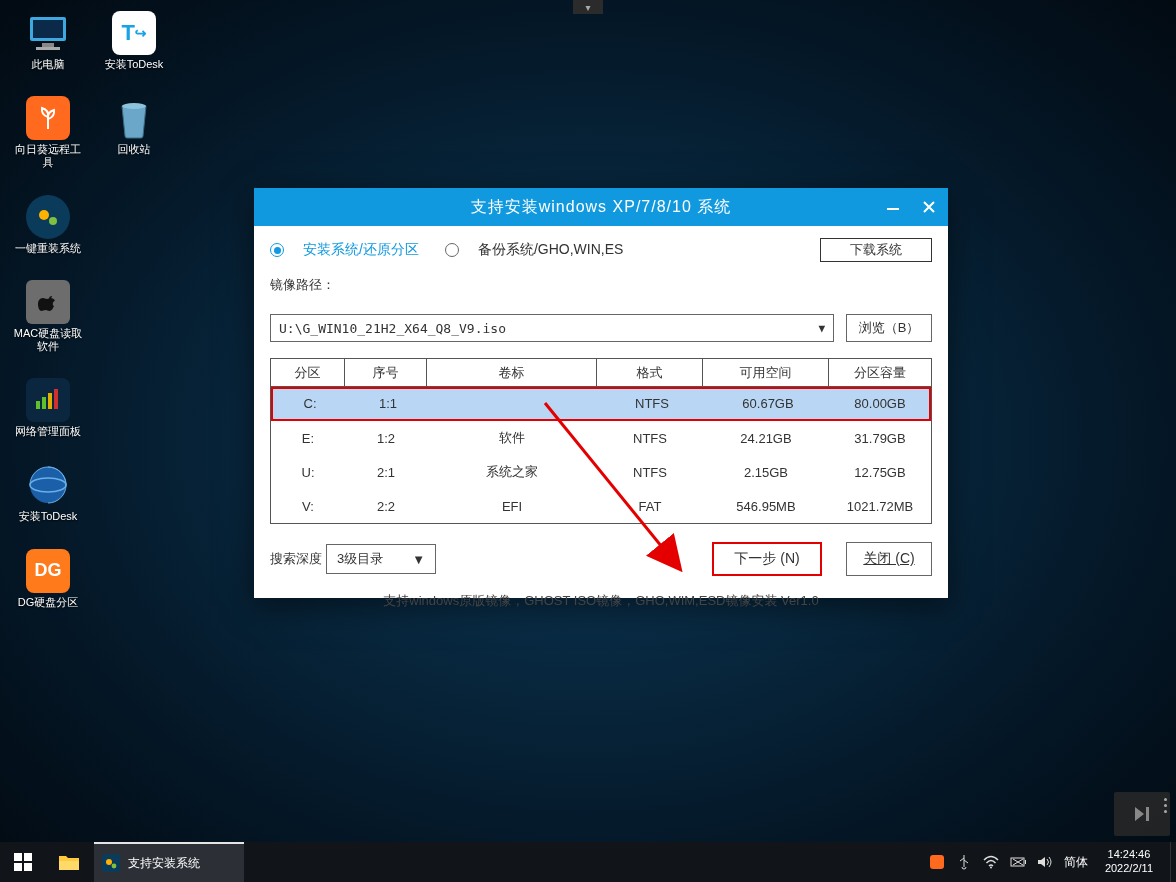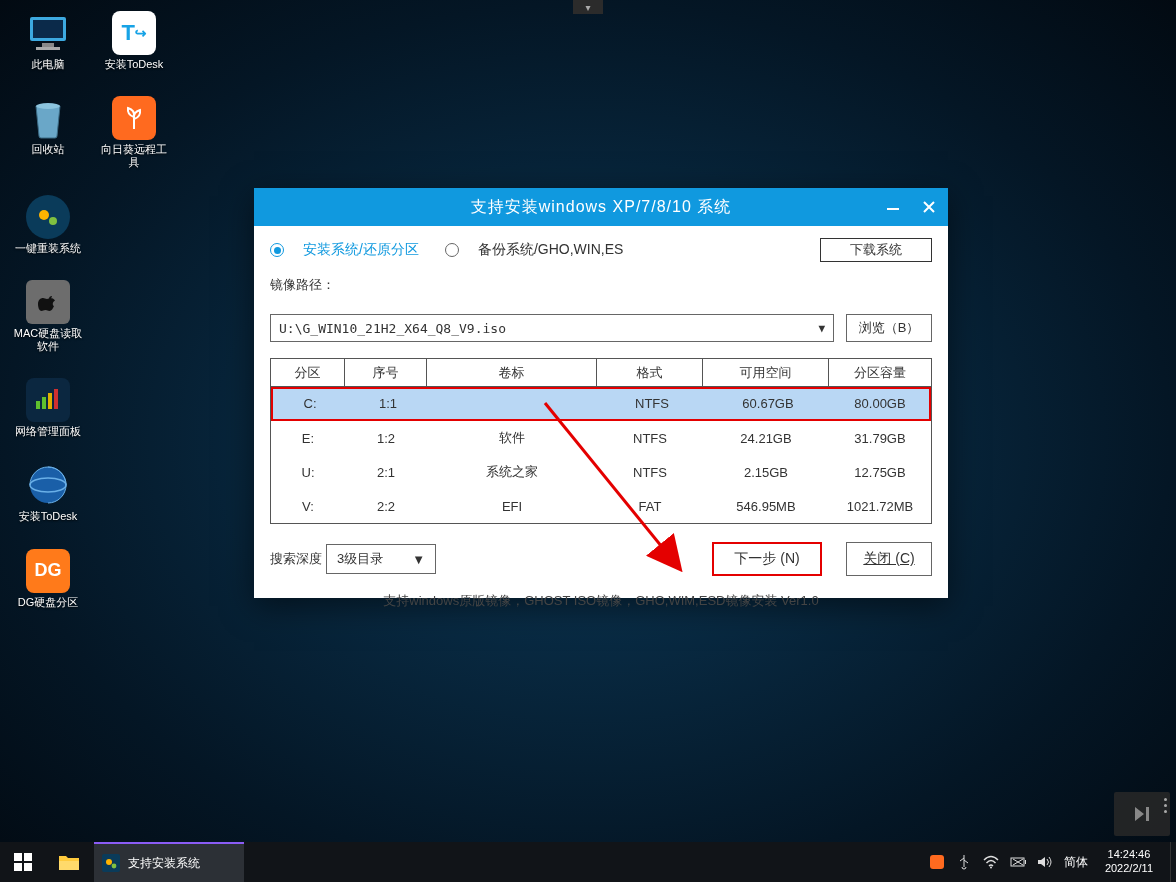--- a/index.html
+++ b/index.html
@@ -64,21 +64,21 @@
   .footer-text { text-align:center; font-size:13px; color:#444; margin-top:16px; }
 
   
   .arrow-svg { position:absolute; left:535px; top:393px; pointer-events:none; }
 
   
   .taskbar { position:absolute; left:0; right:0; bottom:0; height:40px; background:#111418; display:flex; align-items:center; color:#fff; }
   .tb-left { display:flex; align-items:center; height:100%; }
   .start { width:46px; height:100%; display:flex; align-items:center; justify-content:center; cursor:pointer; }
   .tb-pin { width:46px; height:100%; display:flex; align-items:center; justify-content:center; cursor:pointer; }
-  .tb-app { height:40px; margin:5px 2px; background:#2c3036; border-top:2px solid #8b5cf6; display:flex; align-items:center; gap:8px; padding:0 12px 0 8px; min-width:150px; cursor:pointer; }
+  .tb-app { height:40px; margin:5px 2px; background:#2c3036; border-top:2px solid #e5e5e5; display:flex; align-items:center; gap:8px; padding:0 12px 0 8px; min-width:150px; cursor:pointer; }
   .tb-app .miniicon { width:18px; height:18px; }
   .tb-app .ttl { color:#fff; font-size:12px; }
   .tb-right { margin-left:auto; display:flex; align-items:center; height:100%; gap:11px; }
   .tray-ic { width:16px; height:16px; display:flex; align-items:center; justify-content:center; color:#ddd; font-size:14px; }
   .ime-label { font-size:12px; color:#fff; cursor:pointer; }
   .clock { text-align:center; font-size:11px; line-height:1.25; padding:0 6px; cursor:pointer; }
   .show-desktop { width:6px; height:100%; border-left:1px solid #333; cursor:pointer; }
 
   
   .media-thumb { position:absolute; right:6px; bottom:46px; width:56px; height:44px; background:rgba(40,40,40,.85); border-radius:2px; display:flex; align-items:center; justify-content:center; color:#888; }
@@ -109,36 +109,36 @@
         <div class="icon-box">
             <div class="ic-square" style="background:#fff;color:#17a3e6;font-weight:bold;">T<span style="font-size:14px;">↪</span></div>
           </div>
         <div class="label">安装ToDesk</div>
       </div>
     </div>
 
     <div class="desk-col">
       <div class="desk-icon">
         <div class="icon-box">
-            <svg width="40" height="44">
-              <path d="M8 10 L32 10 L29 40 Q29 42 27 42 L13 42 Q11 42 11 40 Z" fill="#6aa7c8" stroke="#3b6b85"></path>
-              <ellipse cx="20" cy="10" rx="12" ry="3" fill="#8cc4de"></ellipse>
-            </svg>
-          </div>
-        <div class="label">回收站</div>
-      </div>
-      <div class="desk-icon">
-        <div class="icon-box">
             <div class="ic-square" style="background:#ff6a1f;">
               <svg width="26" height="26">
                 <path d="M13 24 L13 12 M13 12 Q6 10 7 3 Q14 5 13 12 M13 14 Q20 12 19 5 Q12 7 13 14" stroke="#fff" stroke-width="2" fill="none"></path>
               </svg>
             </div>
           </div>
         <div class="label">向日葵远程工具</div>
+      </div>
+      <div class="desk-icon">
+        <div class="icon-box">
+            <svg width="40" height="44">
+              <path d="M8 10 L32 10 L29 40 Q29 42 27 42 L13 42 Q11 42 11 40 Z" fill="#6aa7c8" stroke="#3b6b85"></path>
+              <ellipse cx="20" cy="10" rx="12" ry="3" fill="#8cc4de"></ellipse>
+            </svg>
+          </div>
+        <div class="label">回收站</div>
       </div>
     </div>
 
     <div class="desk-col">
       <div class="desk-icon">
         <div class="icon-box">
             <div class="ic-square" style="background:#0a3b5a;border-radius:50%;">
               <svg width="28" height="28">
                 <circle cx="10" cy="12" r="5" fill="#ffb300"></circle>
                 <circle cx="19" cy="18" r="4" fill="#7fc040"></circle>

